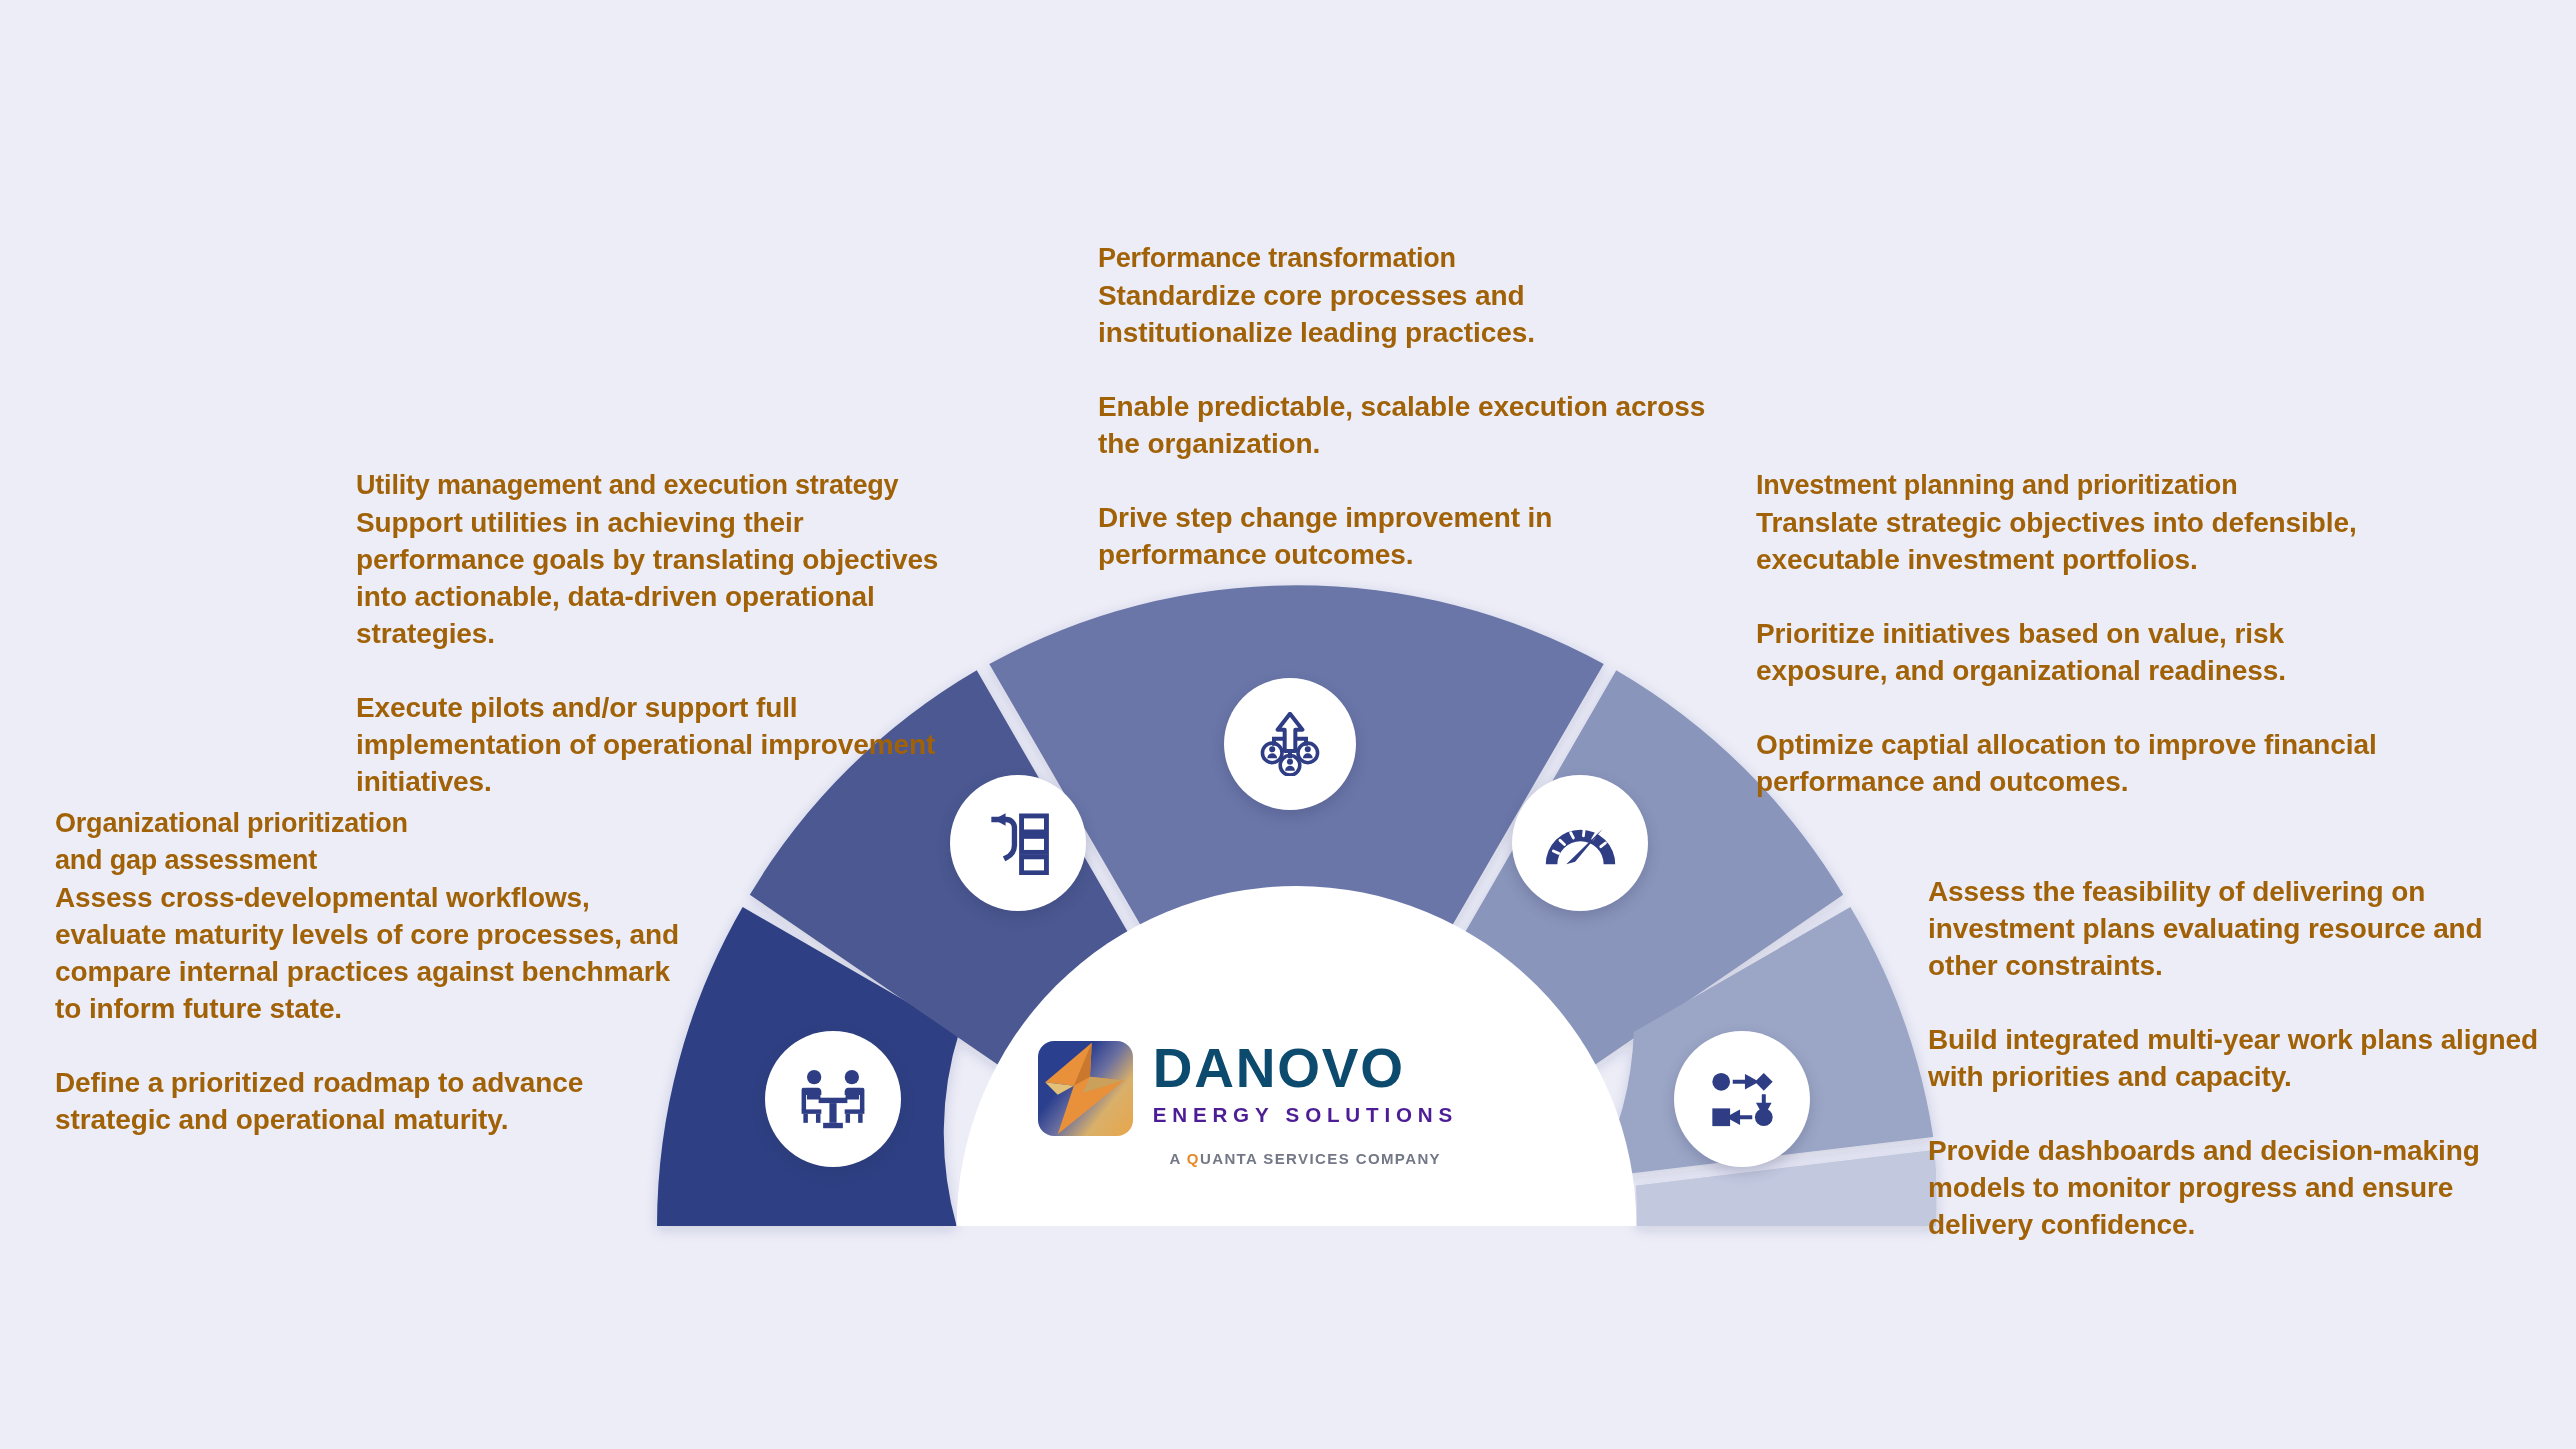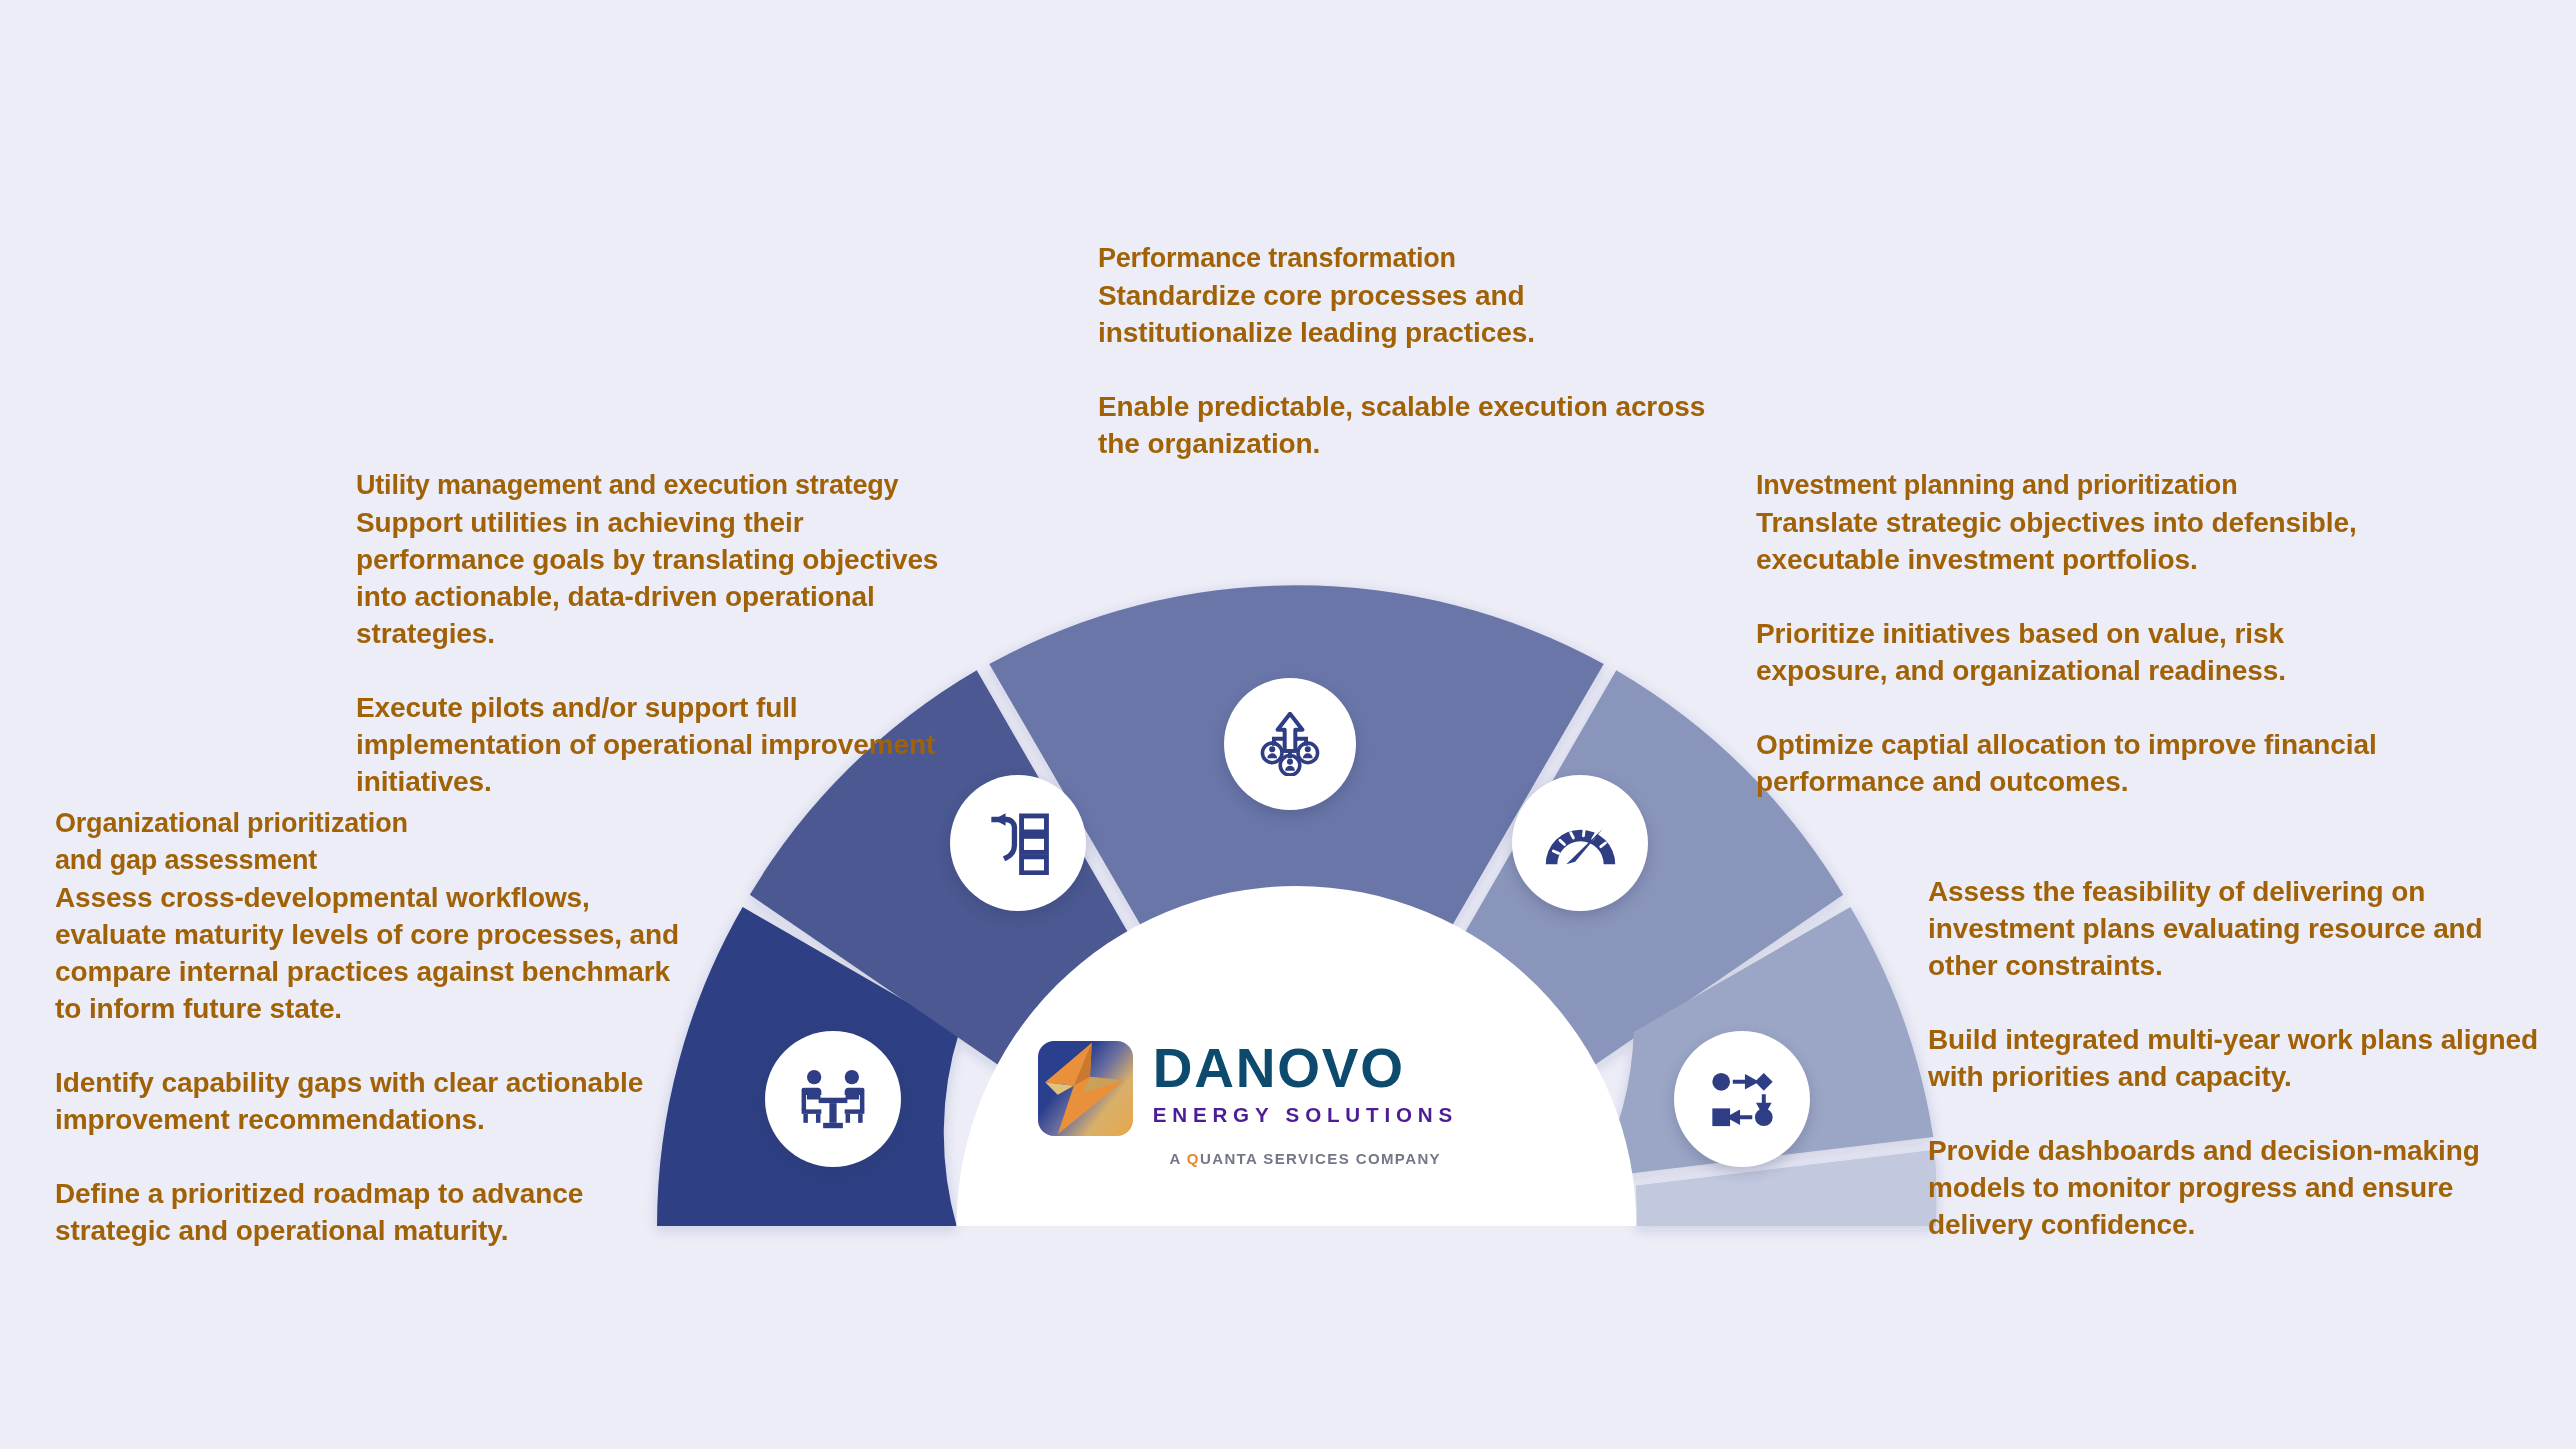--- a/index.html
+++ b/index.html
@@ -263,40 +263,40 @@
       <div id="logo-word">DANOVO</div>
       <div id="logo-sub">ENERGY SOLUTIONS</div>
       <div id="logo-tag"><span>A </span><span class="q">Q</span><span>UANTA SERVICES COMPANY</span></div>
     </div>
   </div>
 
   <div class="txtblock" id="block-perf">
     <div class="title">Performance transformation</div>
     <div class="para">Standardize core processes and institutionalize leading practices.</div>
     <div class="para">Enable predictable, scalable execution across the organization.</div>
+    <div class="para">Drive step change improvement in performance outcomes.</div>
   </div>
 
   <div class="txtblock" id="block-utility">
     <div class="title">Utility management and execution strategy</div>
     <div class="para">Support utilities in achieving their performance goals by translating objectives into actionable, data-driven operational strategies.</div>
     <div class="para">Execute pilots and/or support full implementation of operational improvement initiatives.</div>
   </div>
 
   <div class="txtblock" id="block-invest">
     <div class="title">Investment planning and prioritization</div>
     <div class="para">Translate strategic objectives into defensible, executable investment portfolios.</div>
     <div class="para">Prioritize initiatives based on value, risk exposure, and organizational readiness.</div>
     <div class="para">Optimize captial allocation to improve financial performance and outcomes.</div>
   </div>
 
   <div class="txtblock" id="block-org">
     <div class="title">Organizational prioritization</div>
     <div class="title">and gap assessment</div>
     <div class="para">Assess cross-developmental workflows, evaluate maturity levels of core processes, and compare internal practices against benchmark to inform future state.</div>
-    <div class="para">Identify capability gaps with clear actionable improvement recommendations.</div>
     <div class="para">Define a prioritized roadmap to advance strategic and operational maturity.</div>
   </div>
 
   <div class="txtblock" id="block-exec">
     <div class="para">Assess the feasibility of delivering on investment plans evaluating resource and other constraints.</div>
     <div class="para">Build integrated multi-year work plans aligned with priorities and capacity.</div>
     <div class="para">Provide dashboards and decision-making models to monitor progress and ensure delivery confidence.</div>
   </div>
 
 </div>

